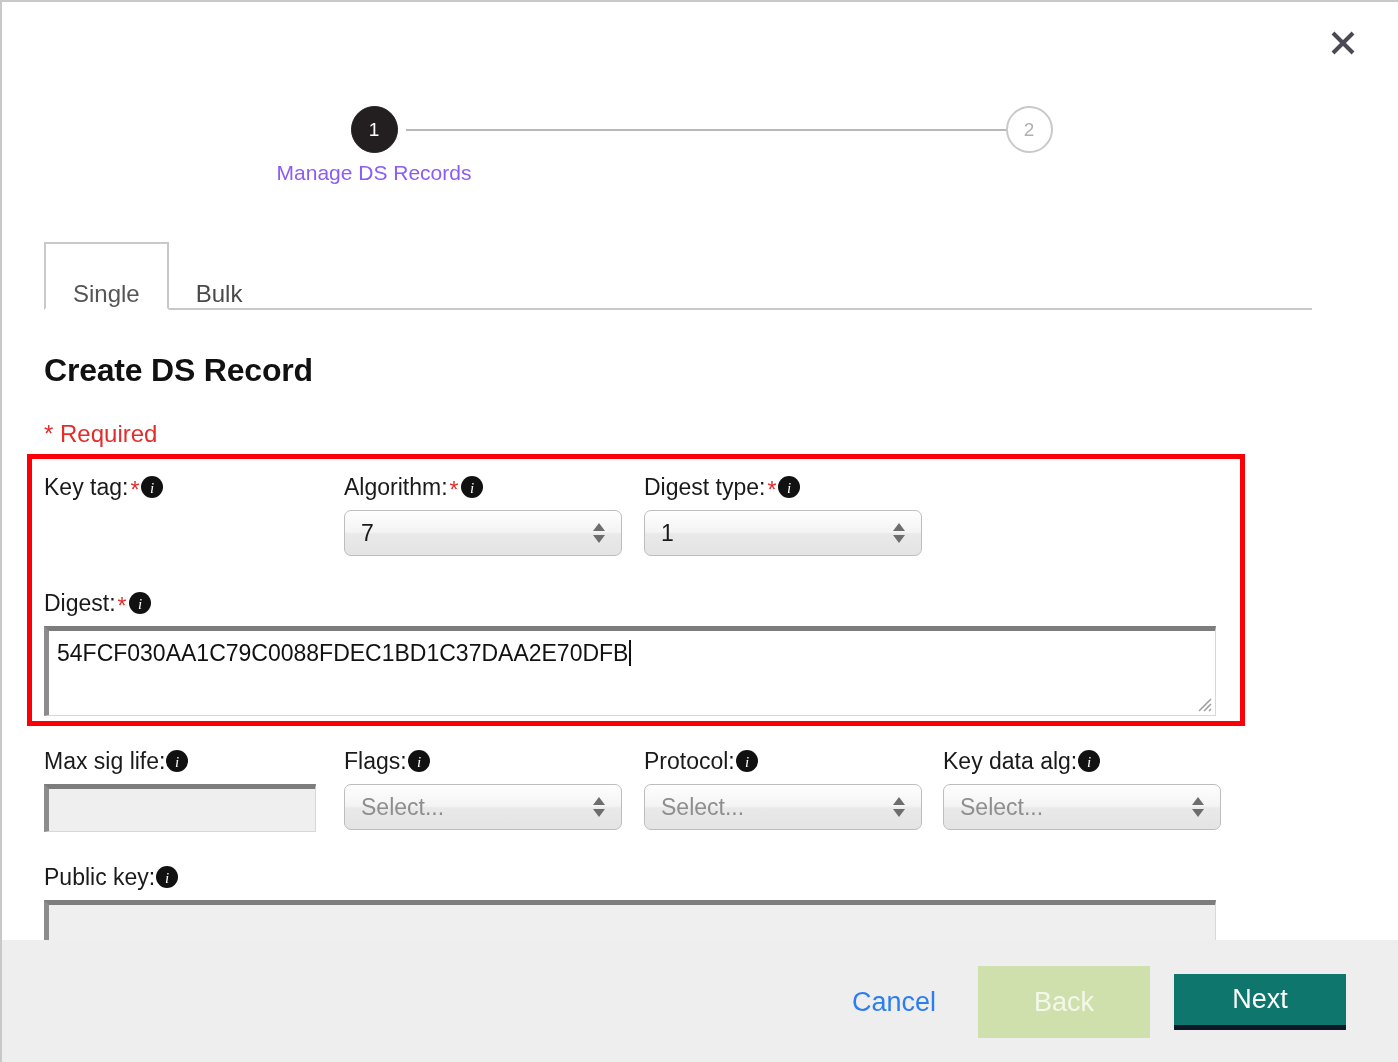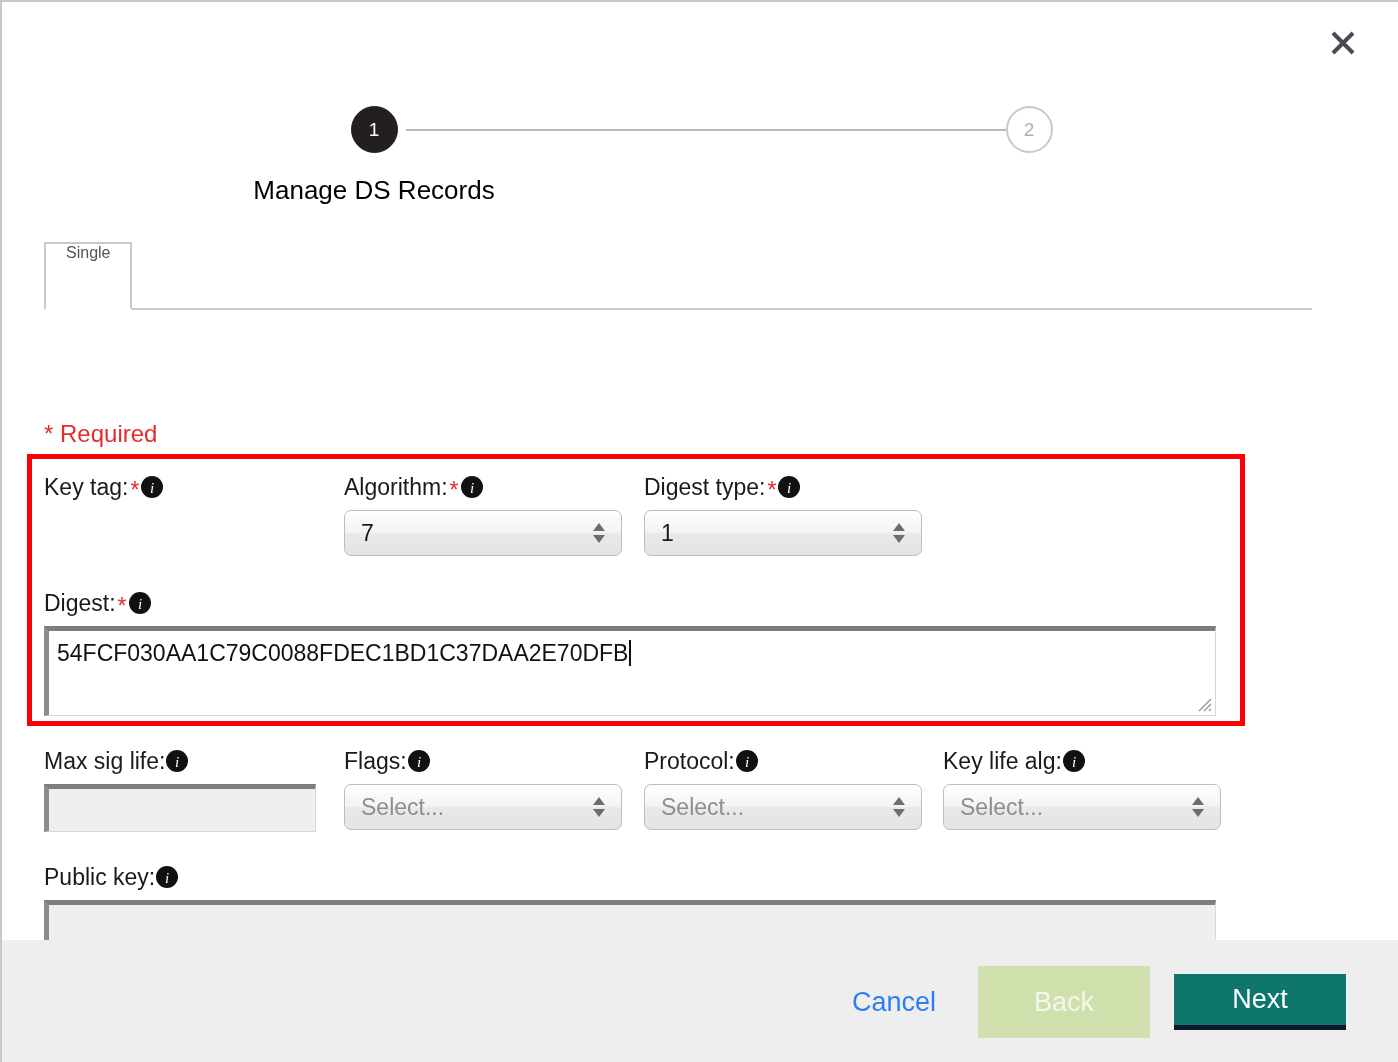--- a/index.html
+++ b/index.html
@@ -83,43 +83,43 @@
     background: #231f20;
     color: #ffffff;
     border: 1px solid #231f20;
   }
   .circle.inactive {
     background: #ffffff;
     color: #b0b0b0;
     border: 2px solid #c9c9c9;
   }
   .step-label {
-    margin-top: 22px;
-    font-size: 26px;
-    color: #000000;
+    margin-top: 8px;
+    font-size: 21px;
+    color: #8b5cf6;
     white-space: nowrap;
   }
 
   
   .tabs {
     position: absolute;
     top: 240px;
     left: 42px;
     width: 1268px;
     height: 68px;
     border-bottom: 2px solid #c9c9c9;
     box-sizing: border-box;
     display: flex;
     align-items: stretch;
   }
   .tab {
-    padding: 0 20px;
-    display: flex;
-    align-items: flex-start;
-    font-size: 16px;
+    padding: 0 27px;
+    display: flex;
+    align-items: flex-end;
+    font-size: 24px;
     color: #4a4a4a;
     cursor: pointer;
     background: transparent;
     border: none;
     box-sizing: border-box;
     position: relative;
   }
   .tab.active {
     border: 2px solid #c9c9c9;
     border-bottom: 2px solid #ffffff;
@@ -363,24 +363,28 @@
       <div class="circle inactive">
         <span>2</span>
       </div>
     </div>
   </div>
 
   <div class="tabs">
     <div class="tab active">
       <span>Single</span>
     </div>
+    <div class="tab">
+      <span>Bulk</span>
+    </div>
   </div>
 
   <div class="form-area">
 
+    <div class="form-title">Create DS Record</div>
     <div class="required-note">* Required</div>
 
     <div class="highlight-box"></div>
 
     <div class="field" style="left:42px; top:140px;">
       <div class="field-label">
         <span>Key tag:</span>
         <span class="req-star">*</span>
         <span class="info-icon">
           <svg width="24" height="24" viewBox="0 0 24 24">
@@ -496,21 +500,21 @@
         <span>Select...</span>
         <span class="arrows">
           <span class="arrow-up"></span>
             <span class="arrow-down"></span>
         </span>
       </div>
     </div>
 
     <div class="field" style="left:941px; top:414px;">
       <div class="field-label">
-        <span>Key life alg:</span>
+        <span>Key data alg:</span>
         <span class="info-icon">
           <svg width="24" height="24" viewBox="0 0 24 24">
             <circle cx="12" cy="12" r="11" fill="#111111"></circle>
             <text x="12" y="18" font-size="15" font-style="italic" font-family="Liberation Serif, serif" fill="#ffffff" text-anchor="middle">i</text>
           </svg>
         </span>
       </div>
       <div class="sel placeholder">
         <span>Select...</span>
         <span class="arrows">

